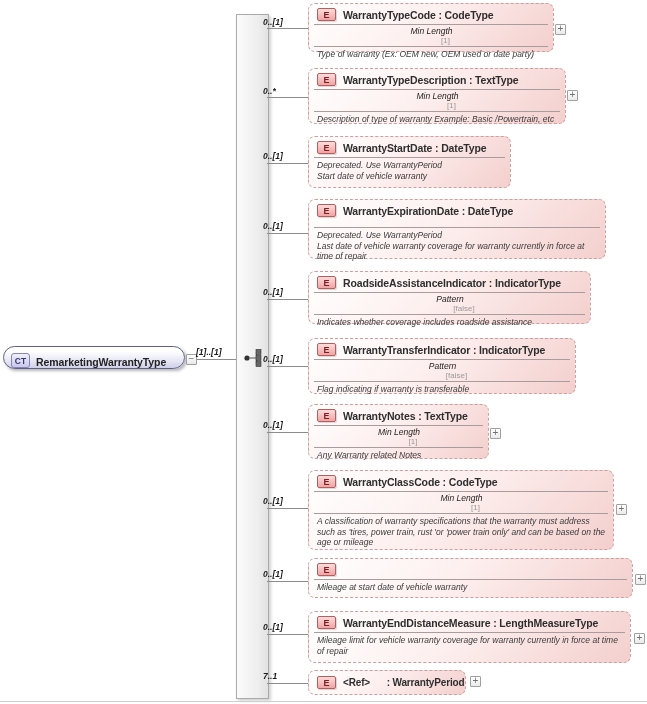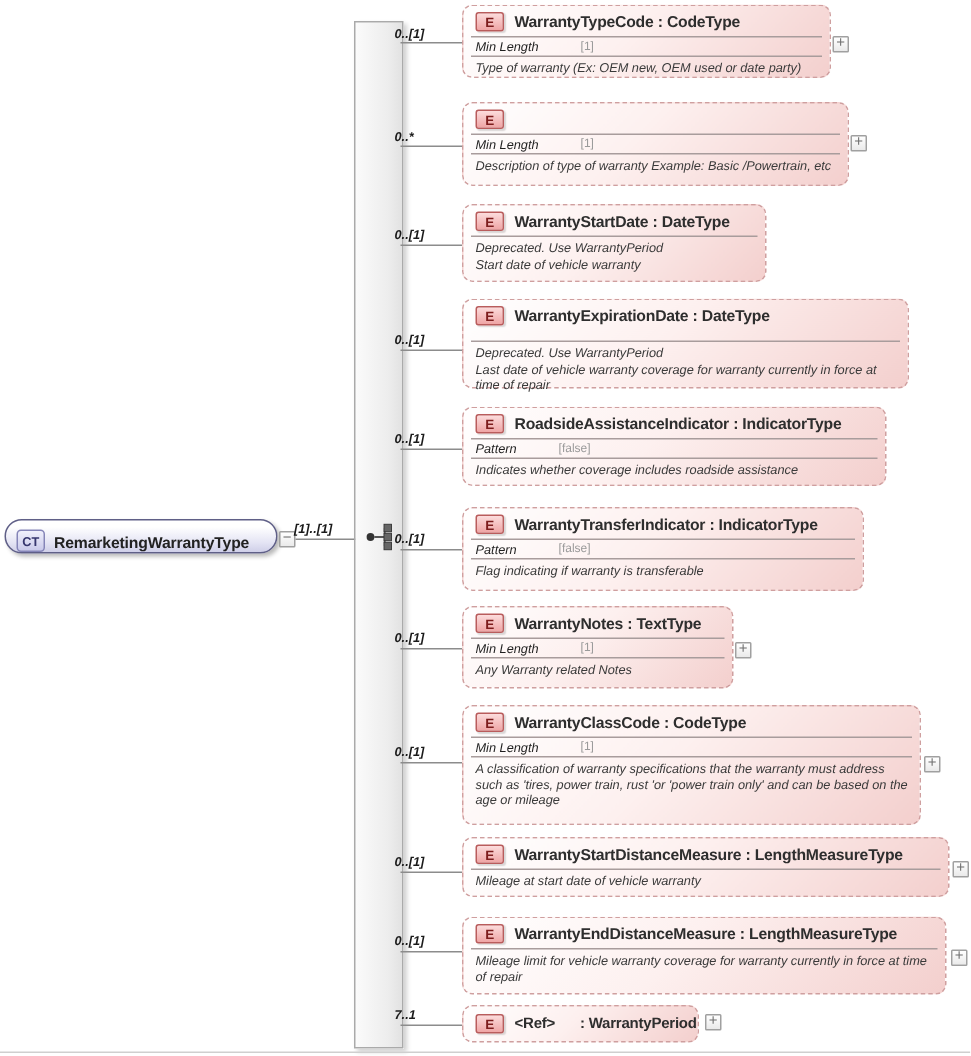--- a/index.html
+++ b/index.html
@@ -55,21 +55,21 @@
     border:1px solid #b95c5c;border-radius:2px;
     background:linear-gradient(#fcdcdc,#efa5a5);
     color:#7d1d1d;font-size:9px;font-weight:bold;
     display:flex;align-items:center;justify-content:center;
     box-shadow:1px 1px 1px rgba(0,0,0,0.15);
   }
   .hdr-label{font-size:10.5px;font-weight:bold;color:#2e2e2e;white-space:nowrap;letter-spacing:-0.15px;}
   .sep-txt{white-space:pre;}
   .refgap{padding-left:14px;}
   .hline{height:1px;background:#a89c9c;margin:0 5px;}
-  .facet{display:flex;align-items:flex-start;padding:1px 7px 1px 8px;}
+  .facet{display:flex;align-items:center;padding:1px 7px 1px 8px;flex-direction:column;}
   .fname{font-size:8.5px;font-style:italic;color:#1f1f1f;}
   .fval{font-size:8px;color:#9a9a9a;margin-left:28px;}
   .annot{
     font-size:8.5px;font-style:italic;color:#3a3a3a;
     padding:2px 7px 1px 8px;line-height:10.5px;
   }
   .nowrap{white-space:nowrap;}
   .pane-border{position:absolute;background:#cfcfcf;}
 </style>
 </head>
@@ -129,20 +129,21 @@
       <span class="fval">[1]</span>
     </div>
     <div class="hline"></div>
     <div class="annot nowrap">Type of warranty (Ex: OEM new, OEM used or date party)</div>
   </div>
   <div class="plus" style="left:555px;top:24px;">+</div>
 
   <div class="ebox" style="left:308px;top:68px;width:258px;height:56px;">
     <div class="hdr">
       <span class="badge-e">E</span>
+      <span class="hdr-label"><span>WarrantyTypeDescription</span><span class="sep-txt"> : </span><span>TextType</span></span>
     </div>
     <div class="hline"></div>
     <div class="facet">
       <span class="fname">Min Length</span>
       <span class="fval">[1]</span>
     </div>
     <div class="hline"></div>
     <div class="annot nowrap">Description of type of warranty Example: Basic /Powertrain, etc</div>
   </div>
   <div class="plus" style="left:567px;top:90px;">+</div>
@@ -221,21 +222,20 @@
       <span class="fval">[1]</span>
     </div>
     <div class="hline"></div>
     <div class="annot">A classification of warranty specifications that the warranty must address such as 'tires, power train, rust 'or 'power train only' and can be based on the age or mileage</div>
   </div>
   <div class="plus" style="left:616px;top:504px;">+</div>
 
   <div class="ebox" style="left:308px;top:558px;width:325px;height:40px;">
     <div class="hdr">
       <span class="badge-e">E</span>
-      <span class="hdr-label"><span>WarrantyStartDistanceMeasure</span><span class="sep-txt"> : </span><span>LengthMeasureType</span></span>
     </div>
     <div class="hline"></div>
     <div class="annot nowrap">Mileage at start date of vehicle warranty</div>
   </div>
   <div class="plus" style="left:635px;top:574px;">+</div>
 
   <div class="ebox" style="left:308px;top:611px;width:323px;height:52px;">
     <div class="hdr">
       <span class="badge-e">E</span>
       <span class="hdr-label"><span>WarrantyEndDistanceMeasure</span><span class="sep-txt"> : </span><span>LengthMeasureType</span></span>

